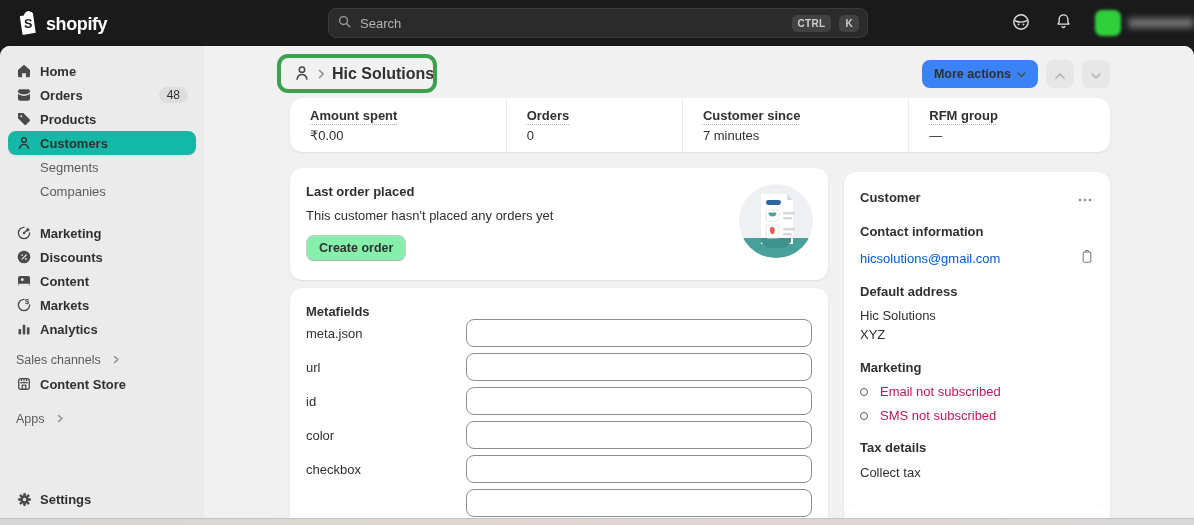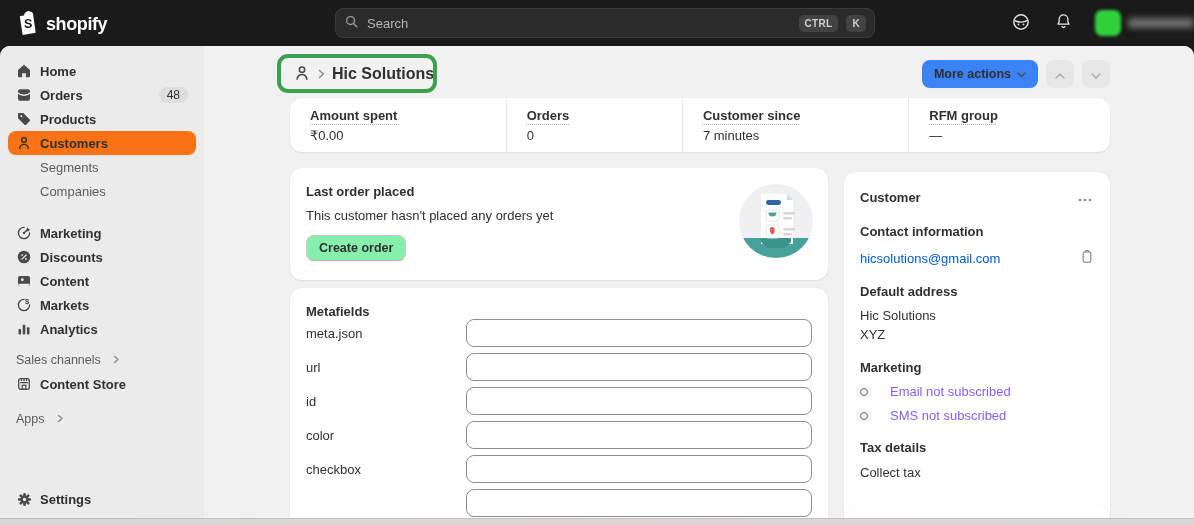--- a/index.html
+++ b/index.html
@@ -9,21 +9,21 @@
     background:#1a1a1a;
     position:relative;
     font-size:13px;
     color:#303030;
   }
   
   .topbar { height:46px; position:relative; display:flex; align-items:center; background:#1a1a1a; }
   .logo { position:absolute; left:16px; top:9px; display:flex; align-items:center; gap:5px; cursor:pointer; }
   .logo-word { color:#fff; font-size:18px; font-weight:700; letter-spacing:-0.4px; }
   .searchbar {
-    position:absolute; left:335px; top:8px; width:540px; height:30px;
+    position:absolute; left:328px; top:8px; width:540px; height:30px;
     background:#2b2b2b; border:1px solid #3a3a3a; border-radius:8px;
     display:flex; align-items:center; gap:8px; padding:0 8px;
   }
   .searchbar input {
     flex:1; background:transparent; border:none; outline:none;
     color:#e3e3e3; font-size:13px; font-family:inherit;
   }
   .searchbar input::placeholder { color:#b5b5b5; }
   .kbd {
     background:#424242; color:#cfcfcf; border-radius:5px; font-size:10px;
@@ -40,21 +40,21 @@
     position:absolute; top:46px; left:0; right:0; bottom:0;
     border-radius:10px 10px 0 0; overflow:hidden; background:#f1f1f1; display:flex;
   }
   
   .sidebar { width:204px; background:#ebebeb; padding-top:13px; position:relative; flex:none; }
   .nav-item {
     display:flex; align-items:center; gap:8px; height:24px; margin:0 8px;
     padding:0 8px; border-radius:8px; font-size:13px; font-weight:600; color:#303030; cursor:pointer;
   }
   .nav-item .nicon { width:16px; height:16px; flex:none; display:flex; align-items:center; justify-content:center; }
-  .nav-item.active { background:#f97316; box-shadow:0 1px 2px rgba(0,0,0,.05); }
+  .nav-item.active { background:#14b8a6; box-shadow:0 1px 2px rgba(0,0,0,.05); }
   .nav-item.sub { padding-left:32px; color:#5c5c5c; font-weight:500; }
   .nav-badge { margin-left:auto; background:#dedede; color:#303030; font-size:12px; font-weight:500; border-radius:10px; padding:1px 8px; }
   .nav-spacer { height:18px; }
   .section-label {
     display:flex; align-items:center; gap:12px; height:24px; margin:7px 8px 0;
     padding:0 8px; font-size:12.5px; color:#5c5c5c; font-weight:500; cursor:pointer;
   }
   .settings-item { position:absolute; bottom:14px; left:8px; right:8px; margin:0; }
 
   
@@ -119,21 +119,21 @@
   
   .customer-card { left:640px; top:126px; width:266px; height:360px; padding:16px; }
   .cc-header { display:flex; align-items:center; justify-content:space-between; }
   .dots-btn { border:none; background:transparent; cursor:pointer; padding:2px; display:flex; }
   .cc-heading { font-size:13px; font-weight:700; color:#303030; margin-top:17px; }
   .email-row { display:flex; align-items:center; justify-content:space-between; margin-top:10px; }
   .email-link { font-size:13px; color:#005bd3; text-decoration:none; cursor:pointer; }
   .copy-btn { border:none; background:transparent; cursor:pointer; display:flex; padding:0; }
   .cc-note { margin-top:5px; font-size:13px; color:#303030; }
   .cc-text { margin-top:8px; font-size:13px; color:#303030; line-height:1.35; }
-  .mk-item { display:flex; align-items:center; gap:22px; margin-top:9px; font-size:13px; color:#8b5cf6; }
+  .mk-item { display:flex; align-items:center; gap:12px; margin-top:9px; font-size:13px; color:#be185d; }
   .mk-circle { width:8px; height:8px; border:1.5px solid #5c5c5c; border-radius:50%; flex:none; }
   .stub-card { left:640px; top:459px; width:266px; height:40px; }
   
   .bottom-strip {
     position:absolute; left:0; right:0; bottom:0; height:7px; z-index:30;
     background:linear-gradient(90deg,#d6d6d6 0%,#dcd7d2 30%,#e2d4d4 55%,#d8d8d8 100%);
     border-top:1px solid #c2c2c2;
   }
 </style>
 </head>

